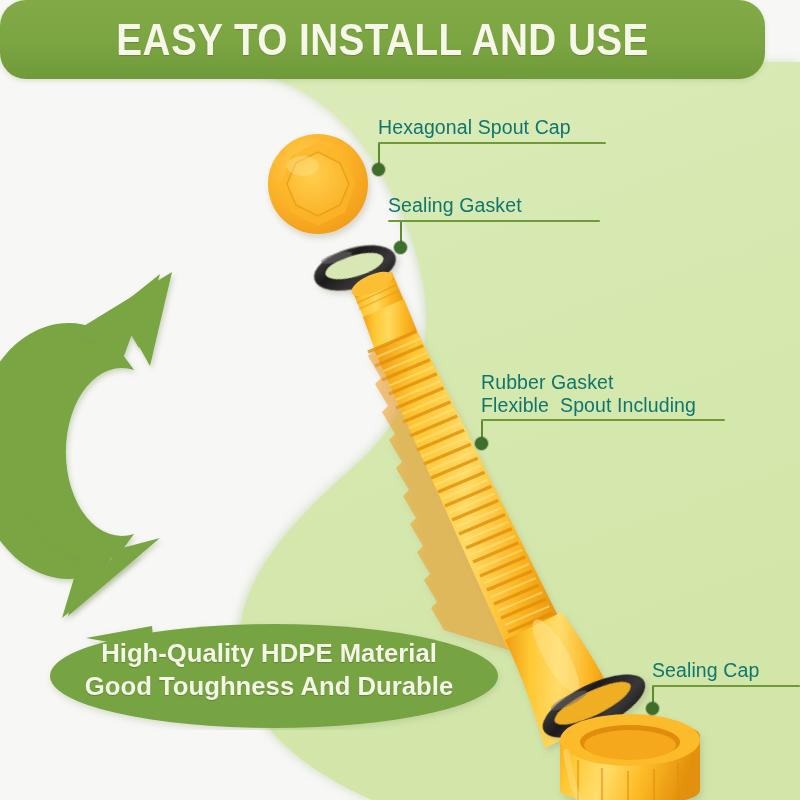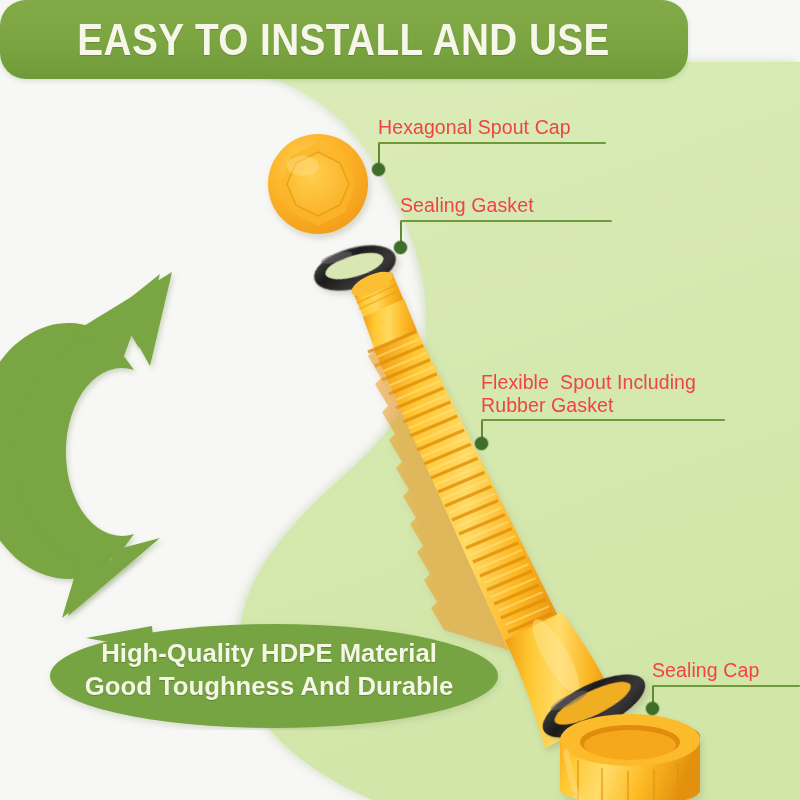--- a/index.html
+++ b/index.html
@@ -7,21 +7,21 @@
     width:800px;height:800px;overflow:hidden;position:relative;
     background:#f7f7f5;
     font-family:"Liberation Sans", sans-serif;
   }
   #stage{position:absolute;inset:0;width:800px;height:800px;}
 
   .layer{position:absolute;inset:0;width:800px;height:800px;}
 
   
   .header-bar{
-    position:absolute;left:0;top:0;width:688px;height:79px;
+    position:absolute;left:0;top:0;width:765px;height:79px;
     background:linear-gradient(180deg,#82ab47 0%,#7ba541 55%,#6f9a39 100%);
     border-bottom-left-radius:40px;border-bottom-right-radius:40px;
     display:flex;align-items:center;justify-content:center;
     box-shadow:0 2px 5px rgba(90,120,50,.18);
     z-index:40;
     border-radius:26px;
   }
   .header-title{
     color:#f6f7e9;
     font-size:45px;
@@ -29,21 +29,21 @@
     letter-spacing:.5px;
     transform:scaleX(.86);
     transform-origin:center;
     white-space:nowrap;
     text-shadow:0 1px 1px rgba(60,85,30,.35);
   }
 
   
   .callout{position:absolute;z-index:30;}
   .callout .txt{
-    color:#ef4444;
+    color:#0f766e;
     font-size:19.5px;
     line-height:23px;
     white-space:pre;
     letter-spacing:.1px;
   }
   .callout .rule{
     height:1.6px;background:#6f9a39;border-radius:1px;
   }
   .leader{position:absolute;z-index:29;}
   .leader .stem{position:absolute;width:1.6px;background:#5f8a30;}
@@ -284,32 +284,32 @@
 
   <div class="callout" style="left:378px;top:116px;width:232px;">
     <div class="txt">Hexagonal Spout Cap</div>
     <div class="rule" style="width:228px;margin-top:3px;"></div>
   </div>
   <div class="leader" style="left:378px;top:143px;width:4px;height:26px;">
     <div class="stem" style="left:0;top:0;height:24px;"></div>
   </div>
   <div class="dot" style="left:372px;top:163px;"></div>
 
-  <div class="callout" style="left:400px;top:194px;width:216px;">
+  <div class="callout" style="left:388px;top:194px;width:216px;">
     <div class="txt">Sealing Gasket</div>
     <div class="rule" style="width:212px;margin-top:3px;"></div>
   </div>
   <div class="leader" style="left:400px;top:221px;width:4px;height:26px;">
     <div class="stem" style="left:0;top:0;height:24px;"></div>
   </div>
   <div class="dot" style="left:394px;top:241px;"></div>
 
   <div class="callout" style="left:481px;top:371px;width:250px;">
+    <div class="txt">Rubber Gasket </div>
     <div class="txt">Flexible  Spout Including</div>
-    <div class="txt">Rubber Gasket </div>
     <div class="rule" style="width:244px;margin-top:2px;"></div>
   </div>
   <div class="leader" style="left:481px;top:421px;width:4px;height:22px;">
     <div class="stem" style="left:0;top:0;height:20px;"></div>
   </div>
   <div class="dot" style="left:475px;top:437px;"></div>
 
   <div class="callout" style="left:652px;top:659px;width:148px;">
     <div class="txt">Sealing Cap</div>
     <div class="rule" style="width:148px;margin-top:3px;"></div>

